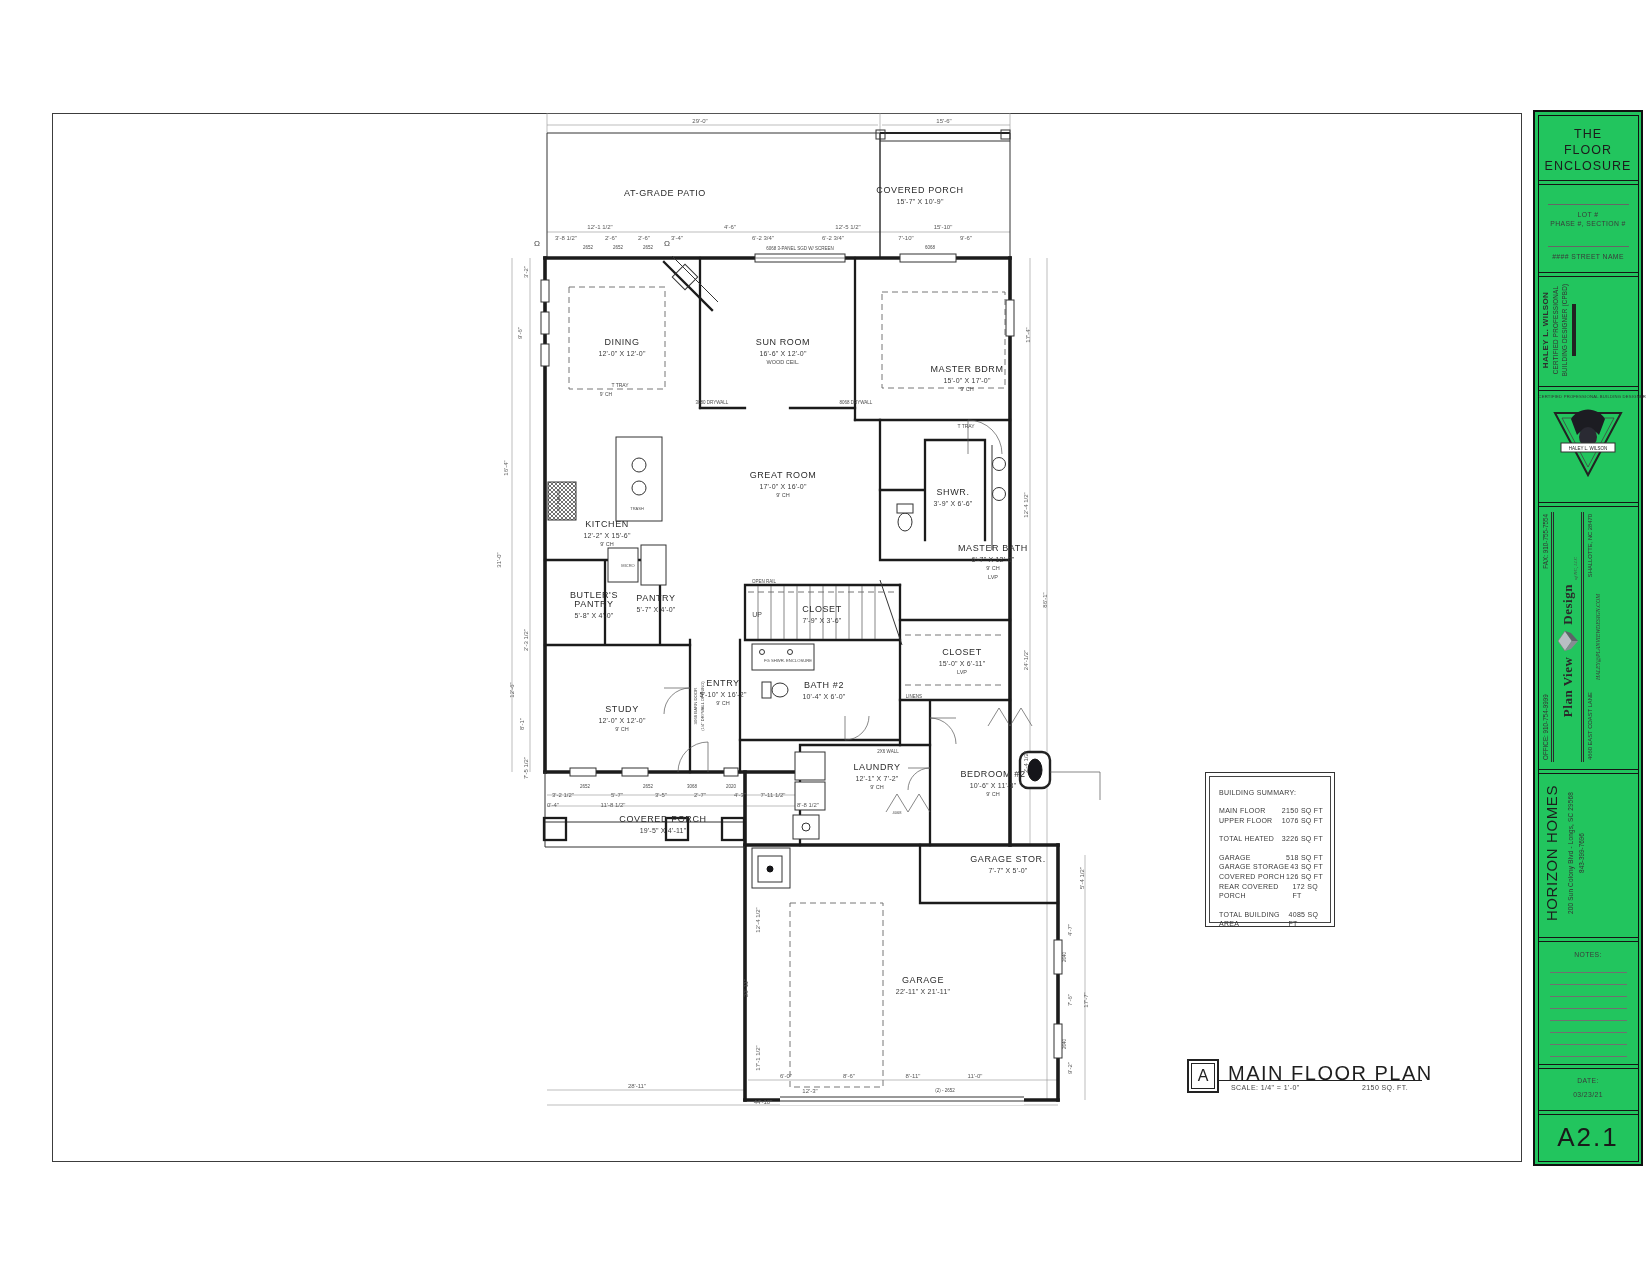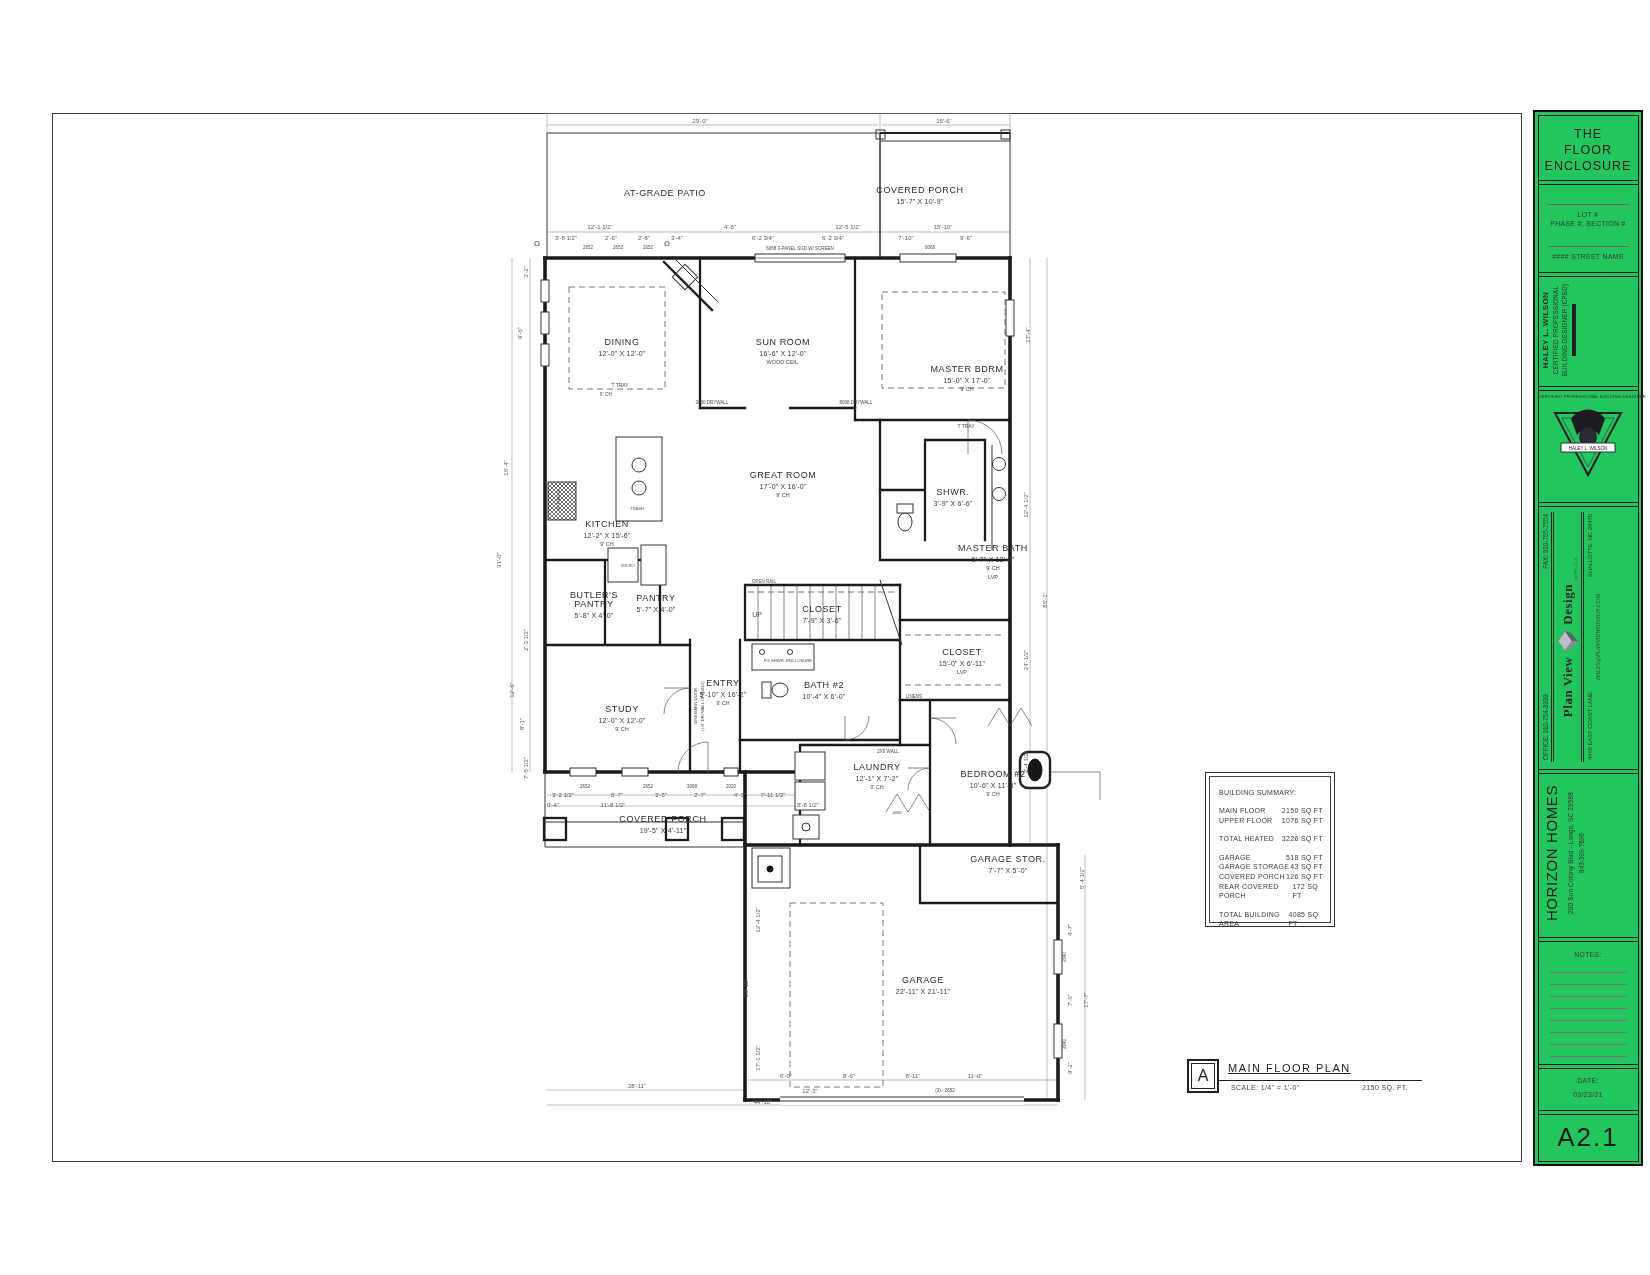--- a/index.html
+++ b/index.html
@@ -27,21 +27,21 @@
   #summary-box{left:1205px;top:772px;width:128px;height:153px;border:1.6px solid #333;background:#fff;}
   #summary-inner{position:absolute;left:3px;top:3px;right:3px;bottom:3px;border:1px solid #444;
       padding:12px 7px 0 9px;box-sizing:border-box;font-size:7px;letter-spacing:.3px;color:#3a3a3a;}
   #summary-title{margin-bottom:10px;}
   .srow{display:flex;justify-content:space-between;line-height:9.6px;}
   .srow.gap{margin-top:9px;}
   
   #marker-box{left:1187px;top:1059px;width:28px;height:30px;border:2px solid #222;}
   #marker-inner{position:absolute;left:2px;top:2px;right:2px;bottom:2px;border:1px solid #222;
       display:flex;align-items:center;justify-content:center;font-size:16px;color:#222;}
-  #plan-title{left:1228px;top:1062px;font-size:11px;letter-spacing:1.5px;color:#1e1e1e;text-decoration:underline;}
+  #plan-title{left:1228px;top:1062px;font-size:20px;letter-spacing:1.5px;color:#1e1e1e;}
   #plan-title-rule{left:1218px;top:1080px;width:204px;height:0;border-top:1.6px solid #222;}
   #plan-scale{left:1231px;top:1084px;font-size:7px;letter-spacing:.4px;color:#444;}
   #plan-area{left:1362px;top:1084px;font-size:7px;letter-spacing:.4px;color:#444;}
   
   #tblock{left:1533px;top:110px;width:106px;height:1052px;border:2.4px solid #111;background:#22c55e;}
   #tblock-inner{position:absolute;left:2.5px;top:2.5px;right:2.5px;bottom:2.5px;border:1px solid #111;}
   .dr{position:absolute;left:0;right:0;height:3px;border-top:1.5px solid #151515;border-bottom:1.5px solid #151515;}
   .thin{position:absolute;left:9px;right:9px;border-top:.8px solid #666;}
   .tc{position:absolute;left:0;right:0;text-align:center;}
   #res-title{top:10px;font-size:12.5px;letter-spacing:1px;line-height:16px;color:#1c1c1c;}

